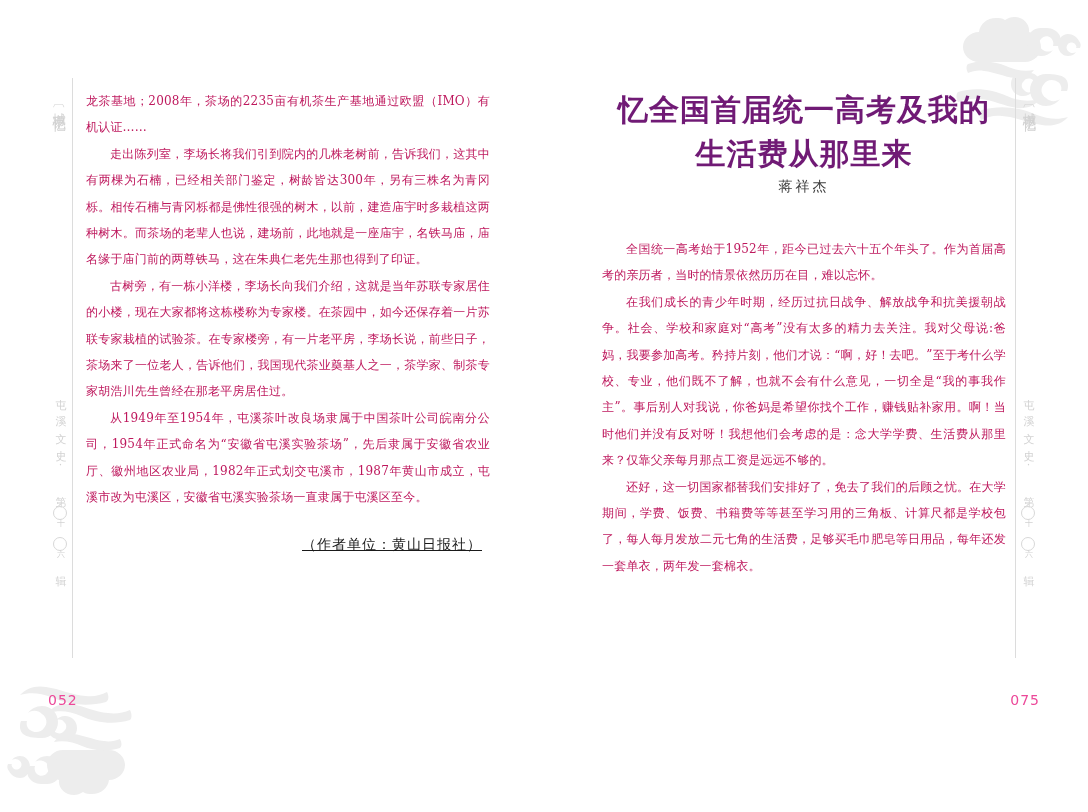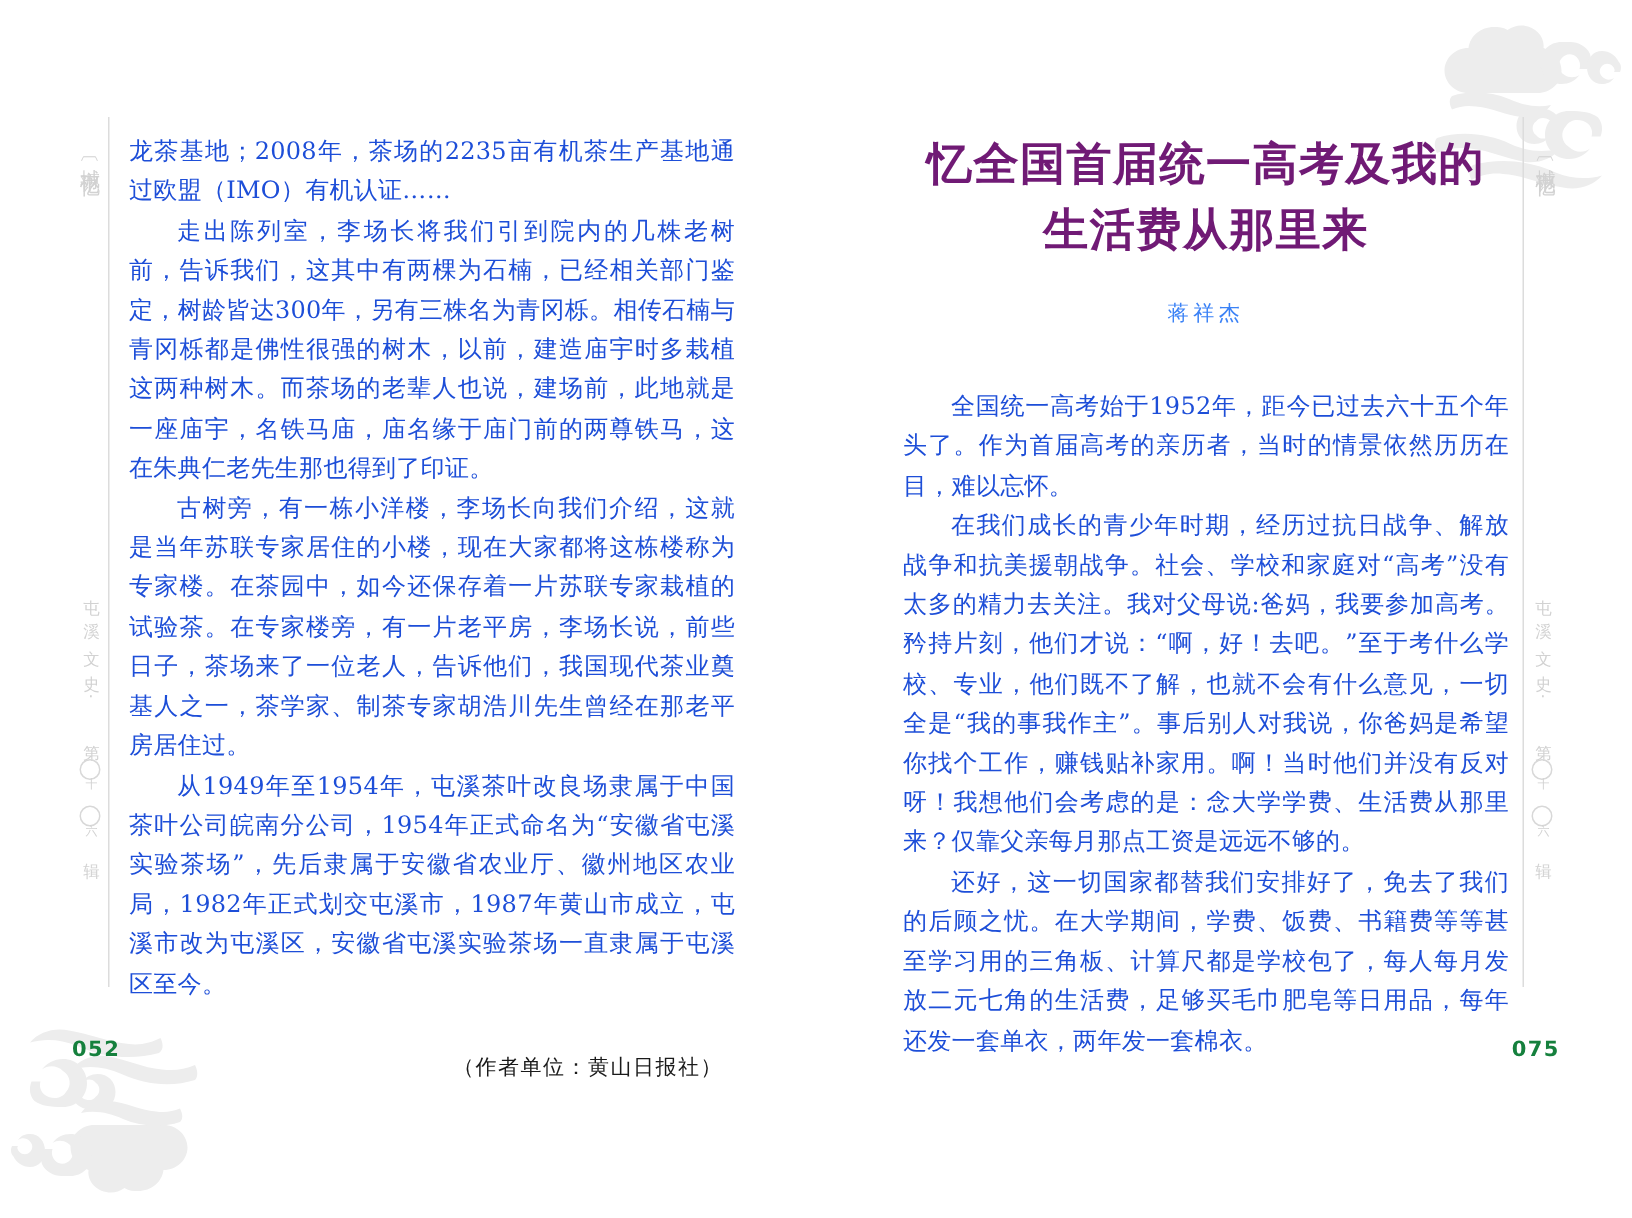--- a/index.html
+++ b/index.html
@@ -85,67 +85,67 @@
   .column {
     position: absolute;
     top: 88px;
     width: 404px;
   }
   .page-left .column  { left: 86px; }
   .page-right .column { left: 58px; }
 
   .body-p {
     margin: 0;
-    font-size: 16px;
+    font-size: 12px;
     line-height: 26.4px;
     text-align: justify;
     text-justify: inter-ideograph;
     letter-spacing: 0.2px;
-    color: #1d4ed8;
+    color: #be185d;
   }
   .body-p.indent { text-indent: 2em; }
 
   .signature {
-    margin: 30px 0 0 0;
+    margin: 20px 0 0 0;
     font-size: 14px;
     line-height: 26px;
     text-align: right;
     padding-right: 8px;
     letter-spacing: 1px;
+    text-decoration: underline;
   }
 
   
   .article-title {
     margin: 0;
     font-size: 30px;
     line-height: 44px;
     font-weight: bold;
     text-align: center;
     letter-spacing: 1px;
     color: #701a75;
     font-family: "DejaVu Serif", "Liberation Serif", serif;
   }
   .article-author {
-    margin: 24px 0 0 0;
+    margin: 2px 0 0 0;
     font-size: 14px;
     text-align: center;
     letter-spacing: 3px;
-    color: #3b82f6;
+    color: #404040;
   }
   .article-body { margin-top: 40px; }
 
   
   .folio {
     position: absolute;
     bottom: 104px;
     font-family: "DejaVu Sans", "Liberation Sans", sans-serif;
     font-size: 14px;
-    color: #15803d;
+    color: #ec4899;
     letter-spacing: 1px;
-    font-weight: bold;
   }
   .page-left  .folio { left: 48px; }
   .page-right .folio { right: 48px; }
 </style>
 </head>
 <body>
 
 <div class="cloud cloud-tr">
   <svg viewBox="0 0 150 130" aria-hidden="true">
     <g fill="#ededed">

